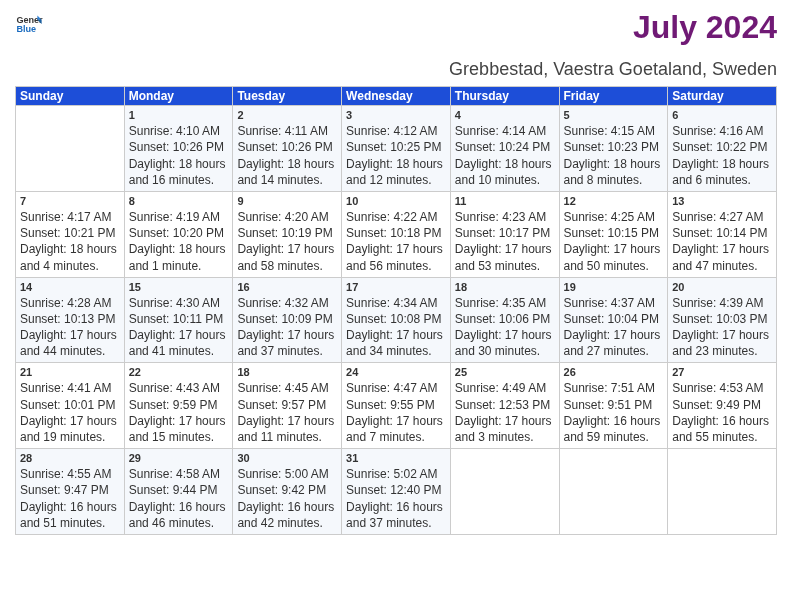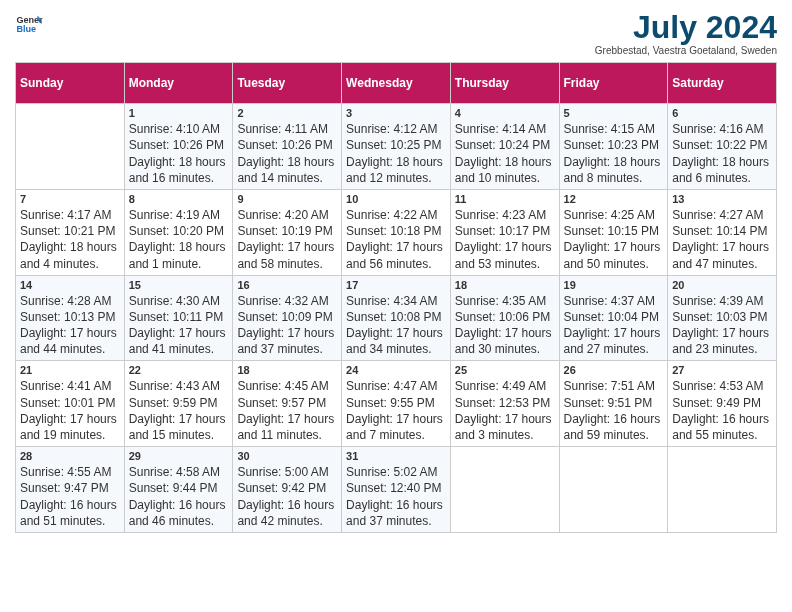--- a/index.html
+++ b/index.html
@@ -30,39 +30,39 @@
     .logo-icon {
       width: 28px;
       height: 28px;
     }
     .title-block {
       text-align: right;
     }
     .main-title {
       font-size: 32px;
       font-weight: bold;
-      color: #0c4a6e;
+      color: #701a75;
       line-height: 1.1;
     }
     .subtitle {
-      font-size: 10px;
+      font-size: 18px;
       color: #444;
-      margin-top: 0;
+      margin-top: 14px;
     }
     table {
       width: 100%;
       border-collapse: collapse;
       table-layout: fixed;
     }
     thead tr th {
-      background-color: #be185d;
+      background-color: #1d4ed8;
       color: #fff;
       font-size: 12px;
       font-weight: bold;
-      padding: 13px 4px;
+      padding: 2px 4px;
       text-align: left;
       border: 1px solid #ccc;
     }
     tbody tr td {
       border: 1px solid #ccc;
       vertical-align: top;
       padding: 3px 4px;
       font-size: 9.5px;
       color: #333;
       height: 78px;

